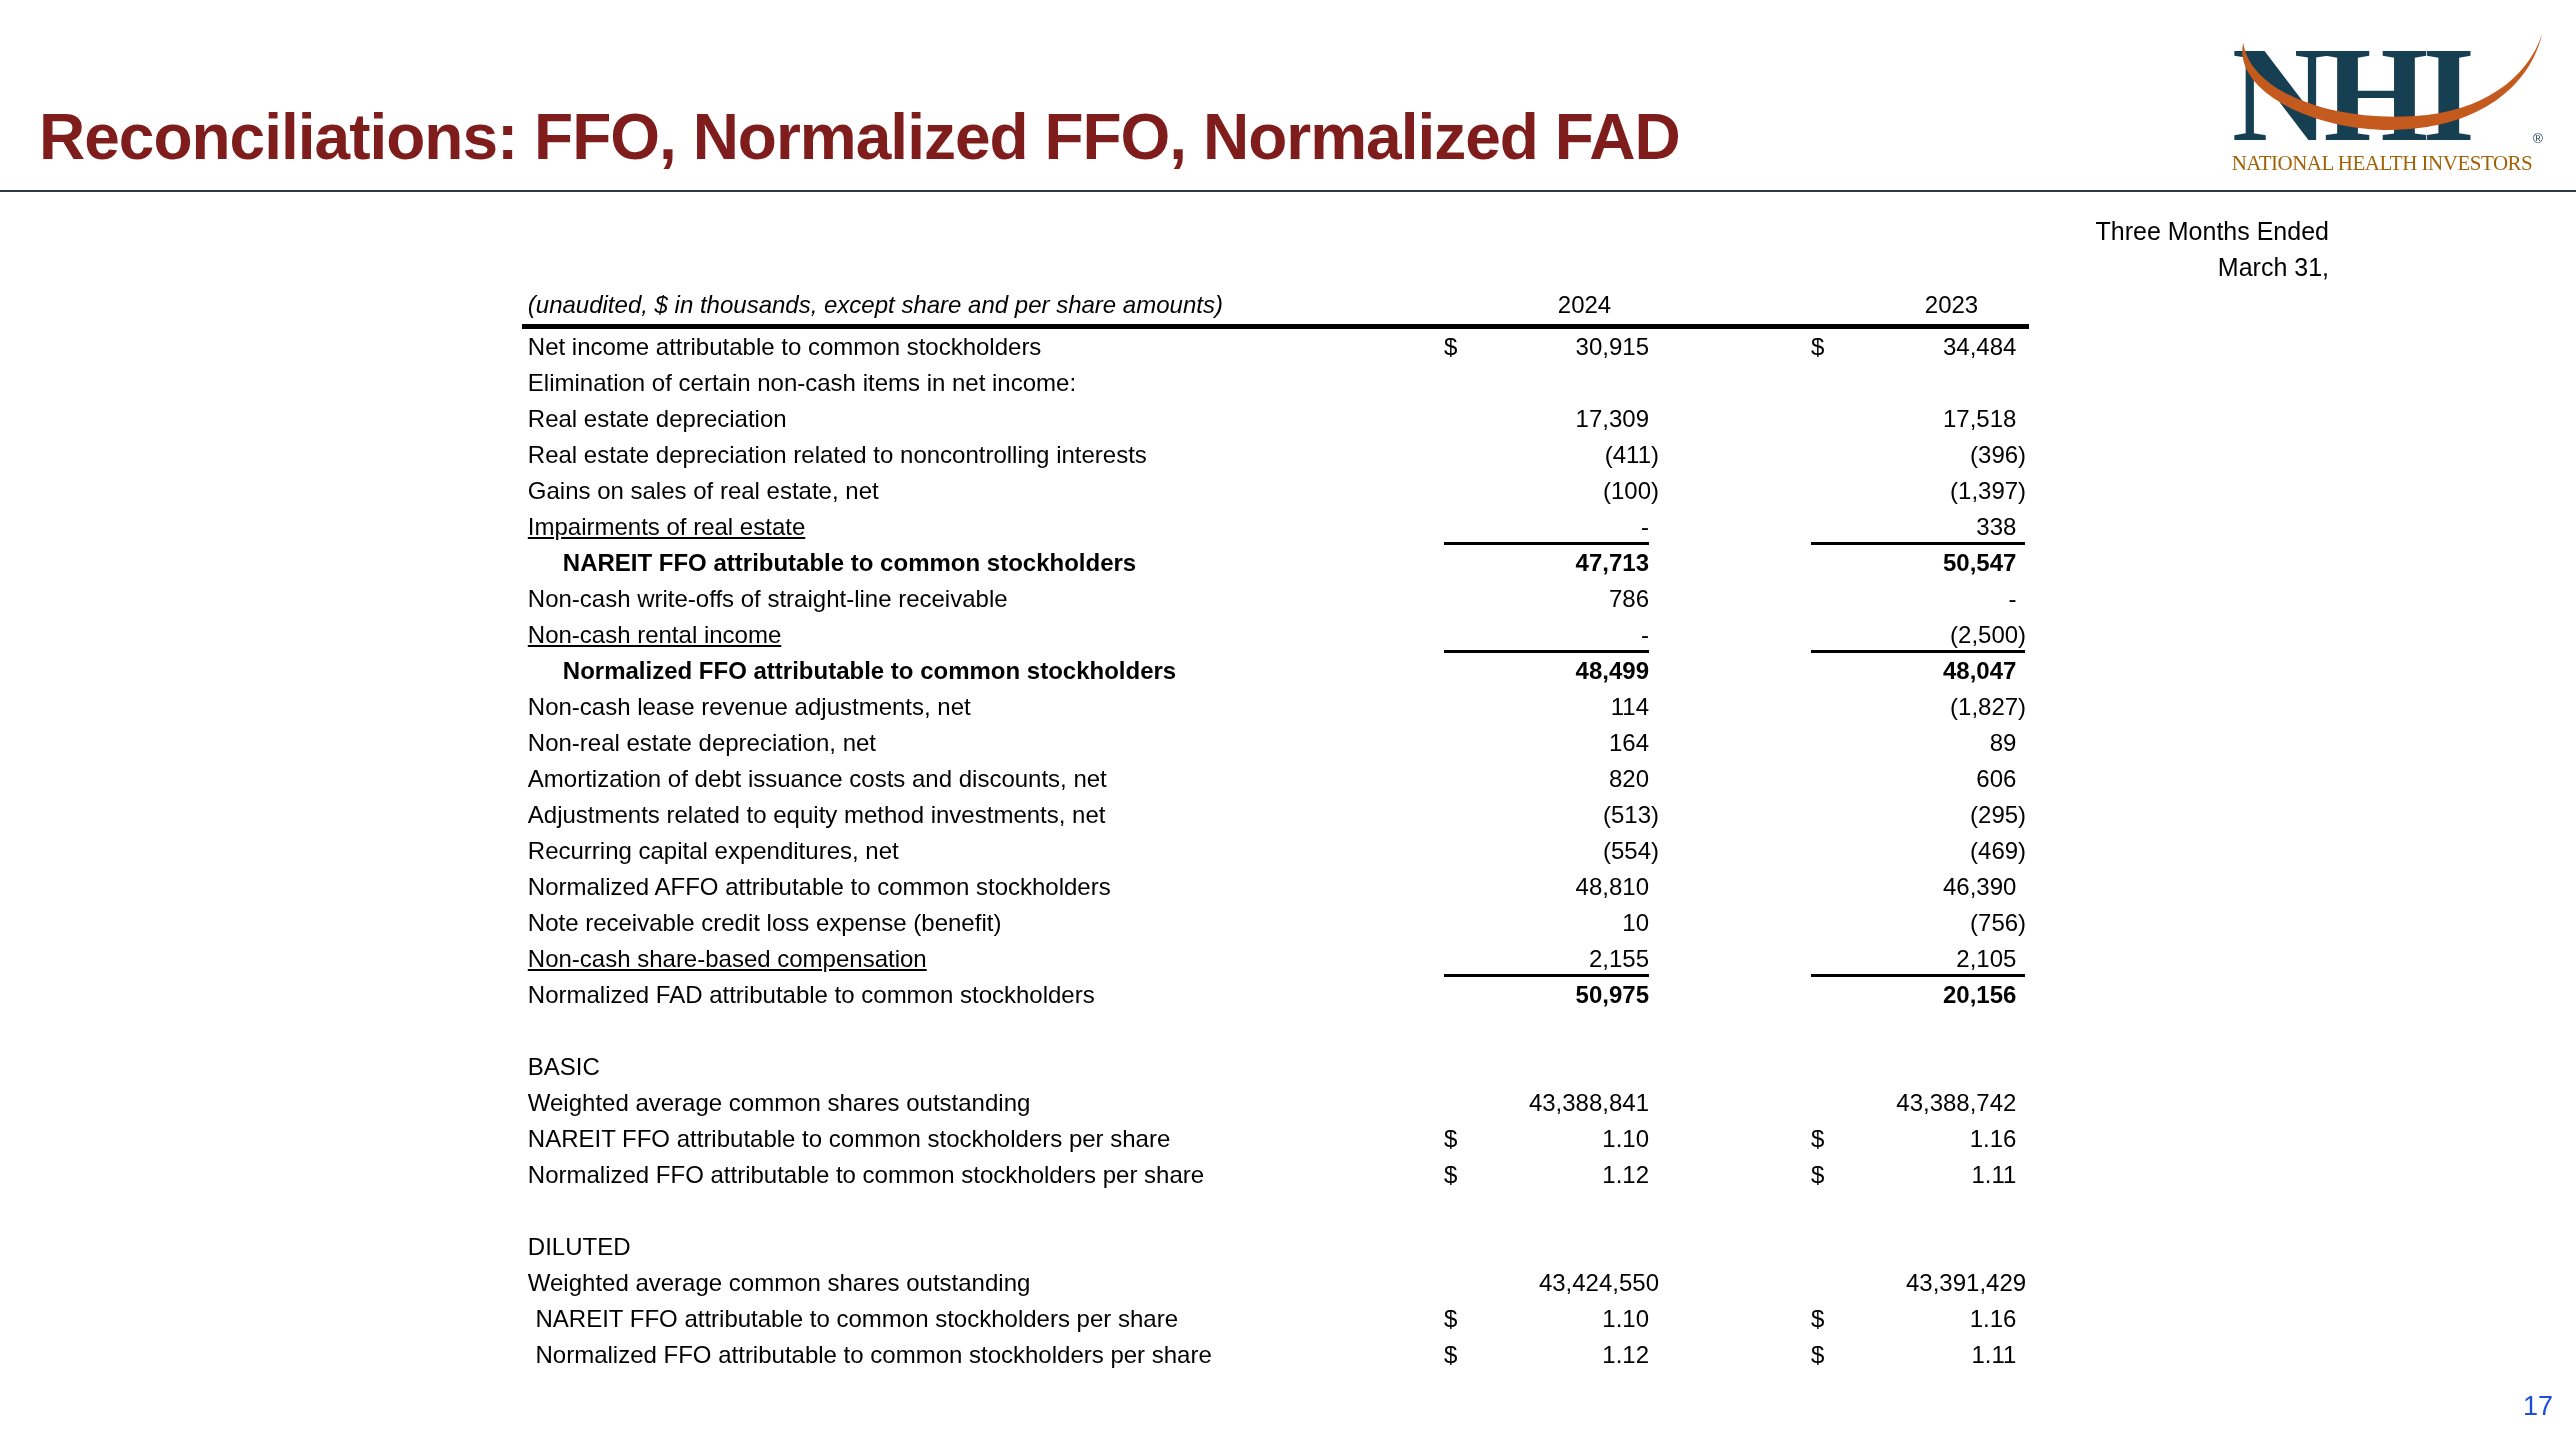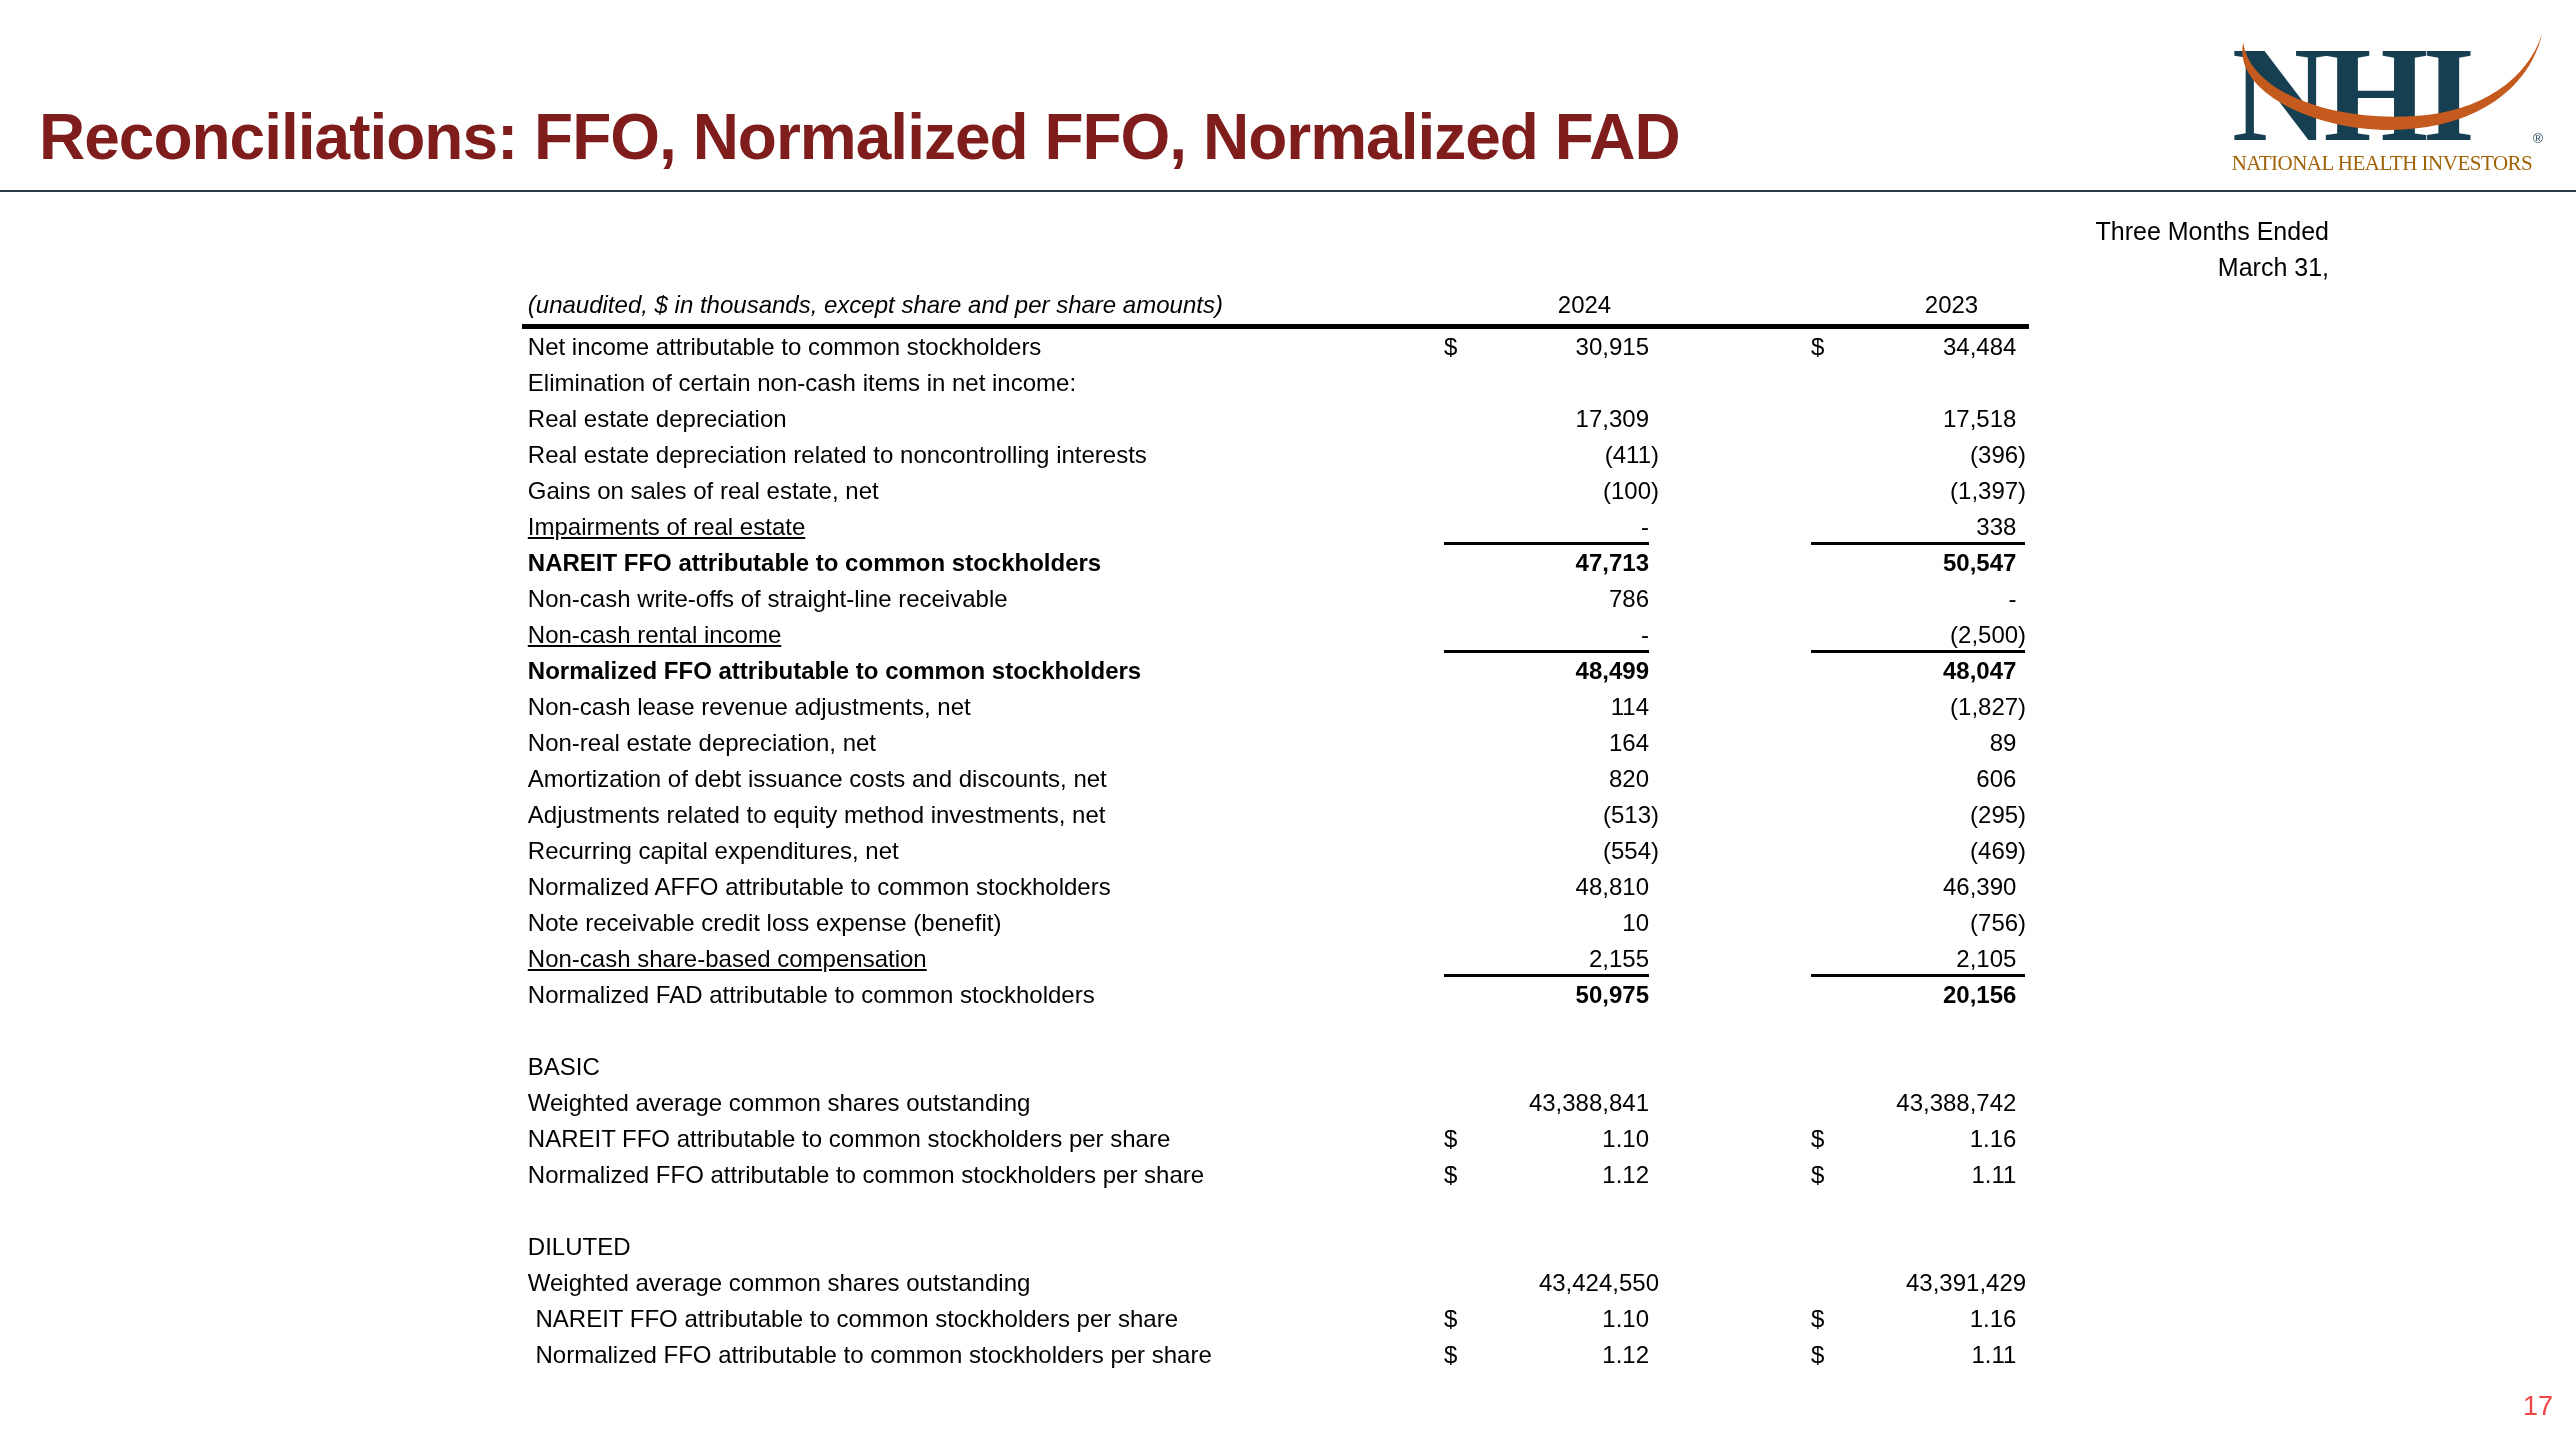--- a/index.html
+++ b/index.html
@@ -8,37 +8,37 @@
   .title { position:absolute; left:39px; top:100px; font-size:64px; font-weight:bold; color:#7f1d1d;
            letter-spacing:-1px; font-family:"Liberation Sans", sans-serif; white-space:nowrap; }
   .title-rule { position:absolute; left:0; top:190px; width:2576px; height:1.9px; background:#2b3a44; }
   .logo { position:absolute; left:2222px; top:27px; width:328px; height:155px; }
   .logo-nhi { position:absolute; left:9.7px; top:0; font-family:"Liberation Serif", serif; font-size:135px;
               font-weight:bold; color:#173f52; letter-spacing:-5.8px; line-height:135px; }
   .logo-reg { position:absolute; left:311px; top:104px; font-size:13.5px; color:#173f52; }
   .logo-name { position:absolute; left:9.7px; top:124px; font-family:"Liberation Serif", serif; font-size:21px;
                color:#a16207; letter-spacing:-0.5px; white-space:nowrap; }
   .logo svg { position:absolute; left:0; top:0; }
-  .page-num { position:absolute; left:2523px; top:1391px; font-size:27px; color:#ef4444; }
+  .page-num { position:absolute; left:2523px; top:1391px; font-size:27px; color:#1d4ed8; }
 
   .fin { position:absolute; left:522px; top:217px; width:1507px; font-size:24px; }
   .hdr1, .hdr2 { position:absolute; left:1227px; width:580px; text-align:right; font-size:25px; }
   .hdr1 { top:0; }
   .hdr2 { top:36px; }
   .hdr-row { position:absolute; top:72px; left:0; width:1507px; height:35px; }
   .hdr-note { position:absolute; left:5.8px; top:1.9px; font-style:italic; white-space:nowrap; }
   .hdr-y1 { position:absolute; left:995px; width:135px; text-align:center; top:1.9px; }
   .hdr-y2 { position:absolute; left:1362px; width:135px; text-align:center; top:1.9px; }
   .heavy-rule { position:absolute; top:107px; left:0; width:1507px; height:4.8px; background:#000; }
 
   .rows { position:absolute; top:112px; left:0; width:1507px; }
   .row { position:relative; height:36px; line-height:36px; white-space:nowrap; }
   .row .lbl { position:absolute; left:5.8px;text-align:right; }
   .row .lbl.indent { left:13.5px; }
-  .row.bold .lbl, .row.bold .v { font-weight:bold; }
+  .row.bold .lbl, .row.bold .v { font-weight:bold;margin-left:35px; }
   .row .lbl.ul { text-decoration:underline; }
   .row .d1 { position:absolute; left:922px; }
   .row .d2 { position:absolute; left:1289px; }
   .row .v1 { position:absolute; right:380px; text-align:right; }
   .row .v2 { position:absolute; right:12.6px; text-align:right; }
   .row .v1.paren { right:370px; }
   .row .v2.paren { right:2.9px; }
   .row .u1 { position:absolute; left:922px; width:205px; bottom:0; height:2.9px; background:#000; }
   .row .u2 { position:absolute; left:1289px; width:214px; bottom:0; height:2.9px; background:#000; }
 </style>

